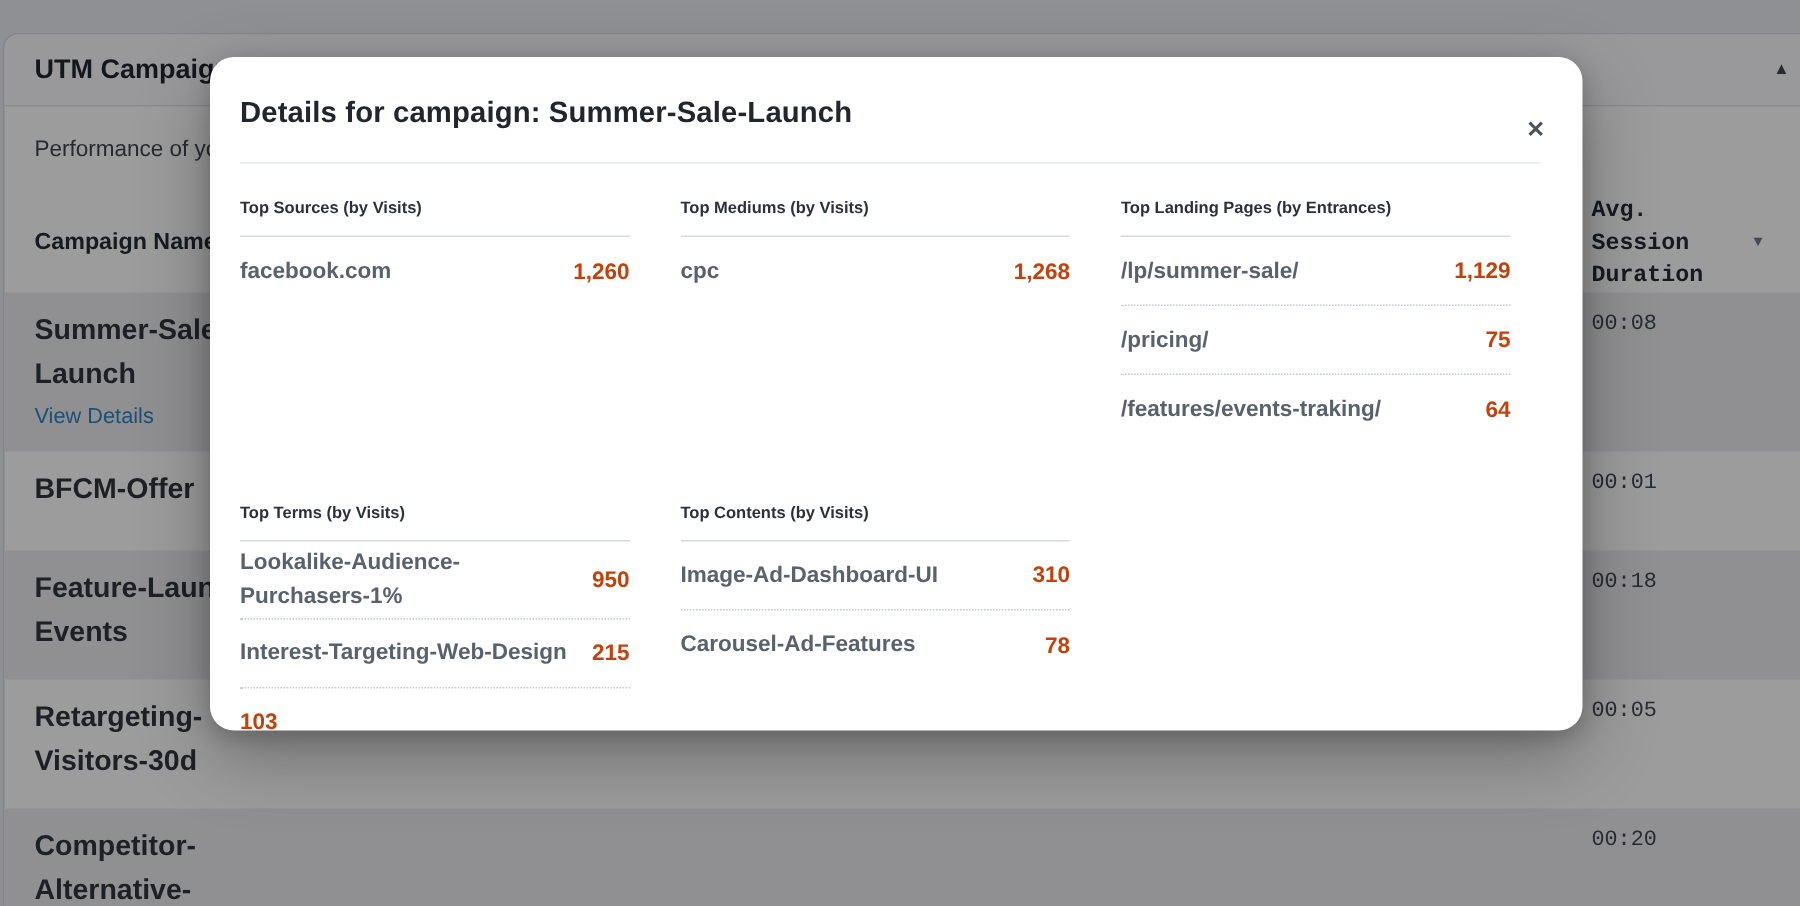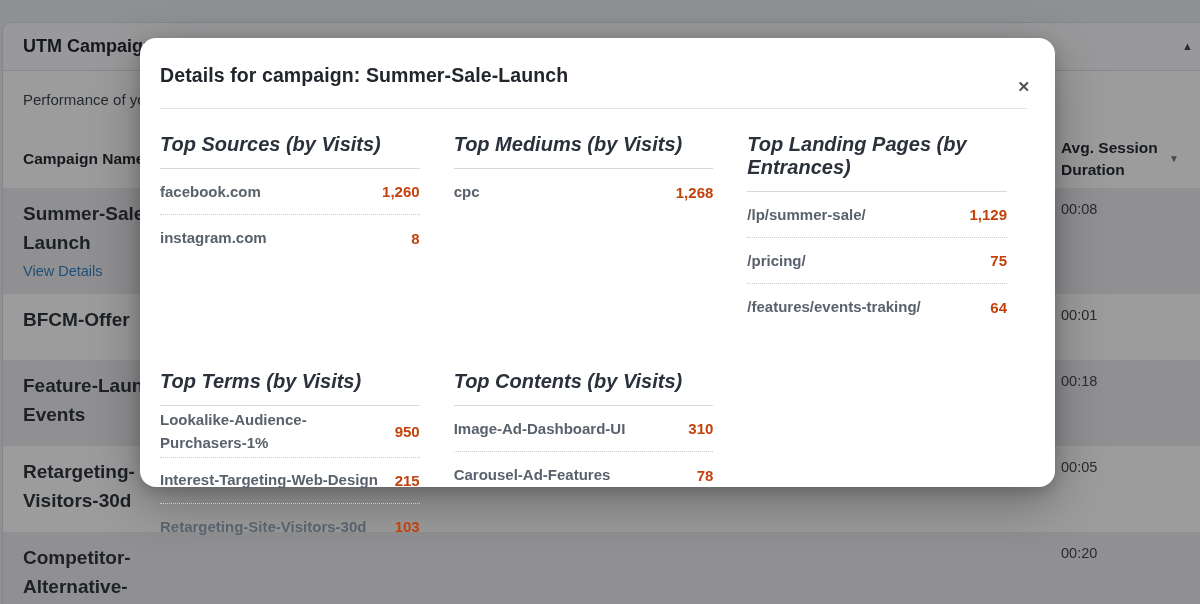--- a/index.html
+++ b/index.html
@@ -24,21 +24,21 @@
   .card-title{font-size:18px;font-weight:700;color:#1d2227;}
   .collapse-icon{font-size:11px;color:#3e444b;line-height:1;padding:4px;cursor:pointer;}
   .card-desc{margin:20px 20px 0;font-size:15px;color:#3c4248;}
   .tbl-header{
     display:flex;align-items:center;margin-top:22px;padding:0 20px;
     min-height:58px;box-sizing:border-box;
     font-weight:700;font-size:15.5px;color:#22272d;
   }
   .col-name{width:150px;flex-shrink:0;line-height:1.45;}
   .flex-spacer{flex:1;}
-  .col-dur{width:128px;padding-left:20px;flex-shrink:0;display:flex;align-items:center;gap:8px;box-sizing:content-box;}
+  .col-dur{width:128px;padding-left:20px;flex-shrink:0;display:flex;align-items:center;gap:8px;box-sizing:content-box;font-family:Liberation Mono, monospace;}
   .col-dur .hdr-text{width:100px;line-height:1.4;}
   .sort-icon{font-size:10px;color:#70767d;line-height:1;}
   .tbl-row{
     display:flex;align-items:flex-start;
     padding:12px 20px;min-height:66px;box-sizing:border-box;
   }
   .tbl-row.striped{background:#ececee;}
   .tbl-row:nth-child(n+3){min-height:86px;}
   .row-name{font-size:19px;font-weight:600;color:#2c3238;line-height:1.5;}
   .row-link{display:inline-block;margin-top:4px;font-size:14.5px;color:#2c7fc0;cursor:pointer;text-decoration:none;}
@@ -60,22 +60,22 @@
   .modal-close{
     position:absolute;top:38px;right:22px;font-size:15px;font-weight:600;
     color:#4b5259;line-height:1;cursor:pointer;padding:3px;
   }
   .modal-body{
     display:grid;grid-template-columns:repeat(3,1fr);
     column-gap:34px;row-gap:30px;
     padding:14px 48px 0 20px;
   }
   .msec-title{
-    font-size:20px;font-weight:600;color:#2b313a;
-    padding:10px 0 12px;border-bottom:1px solid #d6dade;font-style:italic;
+    font-size:11px;font-weight:600;color:#2b313a;
+    padding:10px 0 12px;border-bottom:1px solid #d6dade;
   }
   .mrow{
     display:flex;justify-content:space-between;align-items:center;
     min-height:46px;padding:2px 0;box-sizing:border-box;
   }
   .mrow:not(:last-child){border-bottom:1px dotted #c6cbd1;}
   .mlabel{font-size:15px;color:#59626c;line-height:1.55;padding-right:10px;font-weight:bold;}
   .mvalue{font-size:15px;font-weight:700;color:#c2410c;white-space:nowrap;}
 </style>
 </head>
@@ -147,24 +147,20 @@
   <div class="modal-divider"></div>
 
   <div class="modal-body">
 
     <div class="msec">
       <div class="msec-title">Top Sources (by Visits)</div>
       <div class="mrow">
         <span class="mlabel">facebook.com</span>
         <span class="mvalue">1,260</span>
       </div>
-      <div class="mrow">
-        <span class="mlabel">instagram.com</span>
-        <span class="mvalue">8</span>
-      </div>
     </div>
 
     <div class="msec">
       <div class="msec-title">Top Mediums (by Visits)</div>
       <div class="mrow">
         <span class="mlabel">cpc</span>
         <span class="mvalue">1,268</span>
       </div>
     </div>
 
@@ -188,21 +184,20 @@
       <div class="msec-title">Top Terms (by Visits)</div>
       <div class="mrow">
         <span class="mlabel">Lookalike-Audience-Purchasers-1%</span>
         <span class="mvalue">950</span>
       </div>
       <div class="mrow">
         <span class="mlabel">Interest-Targeting-Web-Design</span>
         <span class="mvalue">215</span>
       </div>
       <div class="mrow">
-        <span class="mlabel">Retargeting-Site-Visitors-30d</span>
         <span class="mvalue">103</span>
       </div>
     </div>
 
     <div class="msec">
       <div class="msec-title">Top Contents (by Visits)</div>
       <div class="mrow">
         <span class="mlabel">Image-Ad-Dashboard-UI</span>
         <span class="mvalue">310</span>
       </div>

